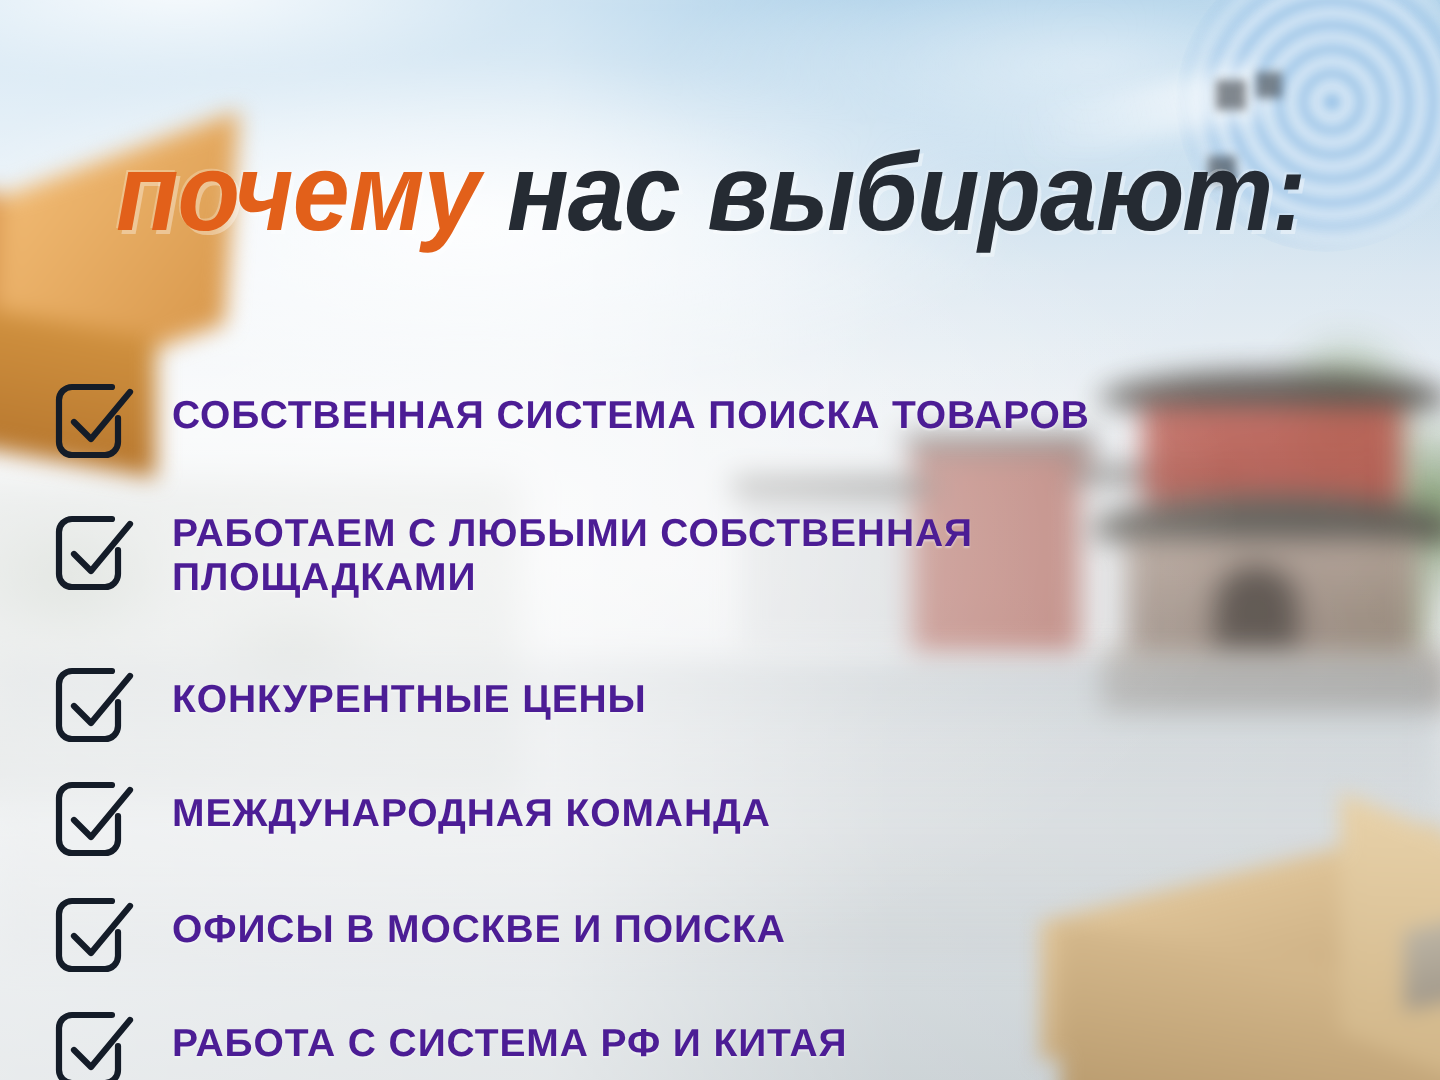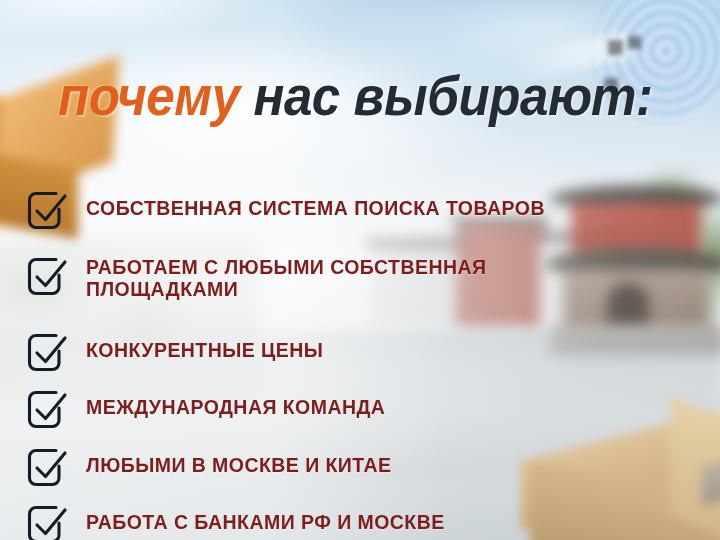--- a/index.html
+++ b/index.html
@@ -201,21 +201,21 @@
 
   .checkbox { flex:0 0 auto; width:42px; height:44px; margin-top:2px; }
   .checkbox svg { display:block; width:42px; height:44px; overflow:visible; }
 
   .feature-label {
     font-family:"Liberation Sans", sans-serif;
     font-weight:700;
     font-size:19.5px;
     line-height:1.12;
     letter-spacing:.45px;
-    color:#7f1d1d;
+    color:#4c1d95;
     padding-top:10px;
     white-space:pre-line;
     text-shadow:0 1px 1px rgba(255,255,255,.45);
   }
   .feature[data-row="1"] .feature-label { padding-top:3px; }
 
   
   .avito {
     position:absolute; right:14px; bottom:12px;
     display:flex; align-items:center; gap:6px;
@@ -337,31 +337,31 @@
         <span class="feature-label">МЕЖДУНАРОДНАЯ КОМАНДА</span>
       </div>
 
       <div class="feature" data-row="4">
         <span class="checkbox">
           <svg viewBox="0 0 42 44" fill="none" xmlns="http://www.w3.org/2000/svg">
             <path d="M30 3.5 H10 A6.5 6.5 0 0 0 3.5 10 V31 A6.5 6.5 0 0 0 10 37.5 H26.5 A6.5 6.5 0 0 0 33 31 V19" stroke="#141c28" stroke-width="3.1" stroke-linecap="round" stroke-linejoin="round"></path>
             <path d="M11 21 L19.5 29.5 L39 6" stroke="#141c28" stroke-width="3.1" stroke-linecap="round" stroke-linejoin="round"></path>
           </svg>
         </span>
-        <span class="feature-label">ЛЮБЫМИ В МОСКВЕ И КИТАЕ</span>
+        <span class="feature-label">ОФИСЫ В МОСКВЕ И ПОИСКА</span>
       </div>
 
       <div class="feature" data-row="5">
         <span class="checkbox">
           <svg viewBox="0 0 42 44" fill="none" xmlns="http://www.w3.org/2000/svg">
             <path d="M30 3.5 H10 A6.5 6.5 0 0 0 3.5 10 V31 A6.5 6.5 0 0 0 10 37.5 H26.5 A6.5 6.5 0 0 0 33 31 V19" stroke="#141c28" stroke-width="3.1" stroke-linecap="round" stroke-linejoin="round"></path>
             <path d="M11 21 L19.5 29.5 L39 6" stroke="#141c28" stroke-width="3.1" stroke-linecap="round" stroke-linejoin="round"></path>
           </svg>
         </span>
-        <span class="feature-label">РАБОТА С БАНКАМИ РФ И МОСКВЕ</span>
+        <span class="feature-label">РАБОТА С СИСТЕМА РФ И КИТАЯ</span>
       </div>
 
     </div>
 
     <div class="avito">
       <span class="avito-mark">
         <i class="am1"></i>
           <i class="am2"></i>
           <i class="am3"></i>
           <i class="am4"></i>

